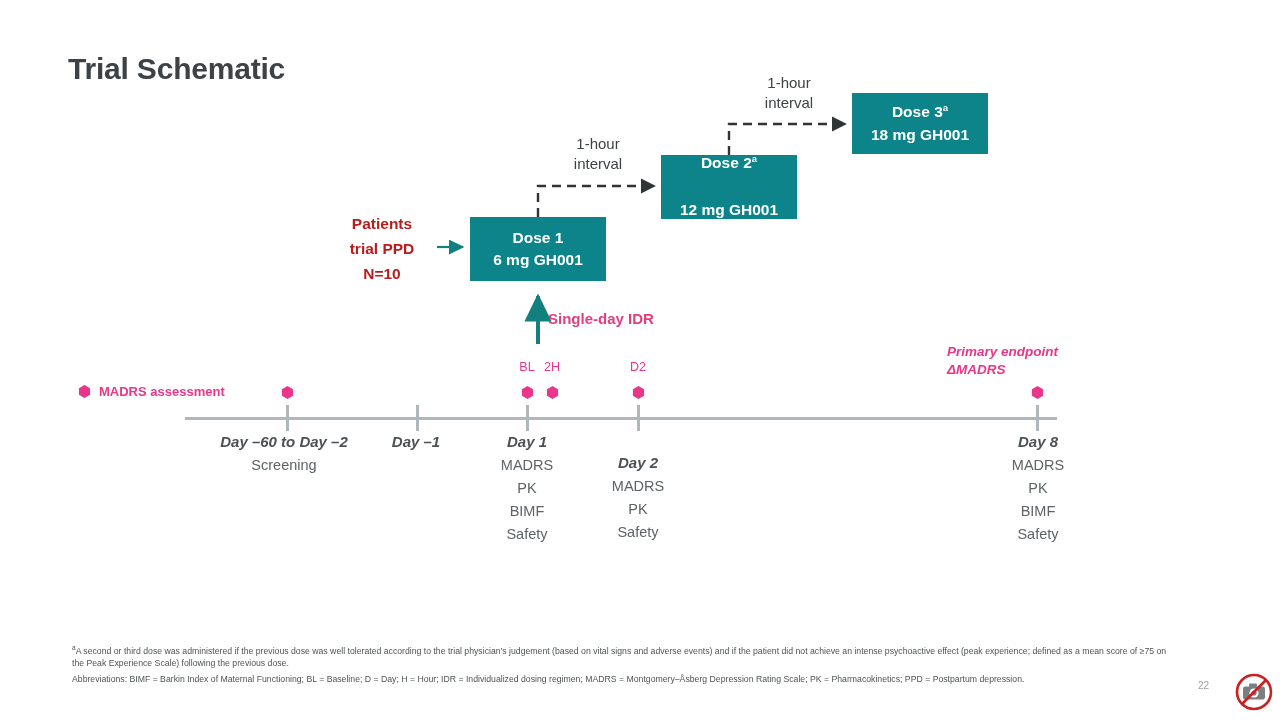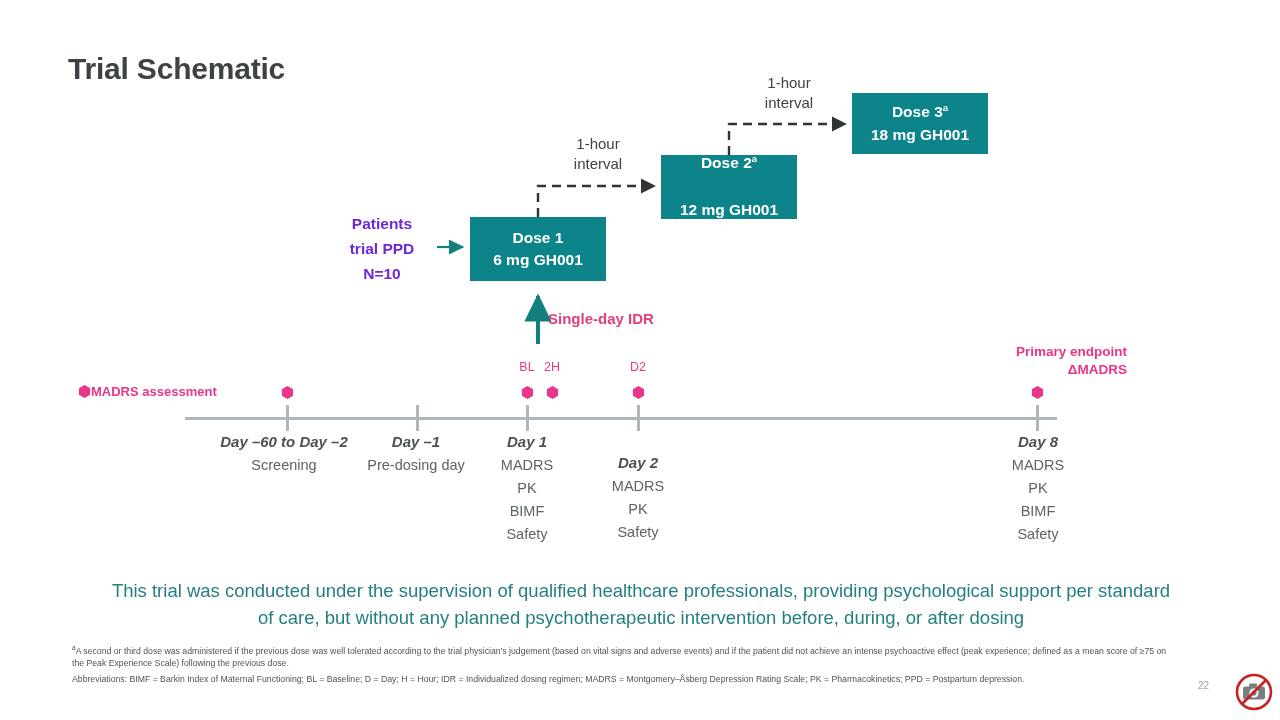--- a/index.html
+++ b/index.html
@@ -29,21 +29,21 @@
   .dosebox .l2{white-space:nowrap;}
   .dosebox sup{font-size:9.5px;vertical-align:super;font-weight:bold;}
 
   #dose1{left:470px;top:217px;width:136px;height:64px;}
   #dose2{left:661px;top:155px;width:136px;height:64px;gap:24px;}
   #dose3{left:852px;top:93px;width:136px;height:61px;}
 
   
   .patients{
     position:absolute;left:330px;top:211px;width:104px;
-    text-align:center;font-size:15.5px;font-weight:bold;color:#6d28d9;
+    text-align:center;font-size:15.5px;font-weight:bold;color:#b91c1c;
     line-height:1.62;
   }
 
   
   .interval{
     position:absolute;text-align:center;font-size:15px;color:#3d4244;
     line-height:1.33;width:120px;
   }
   #interval1{left:538px;top:134px;}
   #interval2{left:729px;top:73px;}
@@ -79,32 +79,32 @@
   }
   .tl-day{
     font-size:15px;font-weight:bold;font-style:italic;color:#4b5154;white-space:nowrap;
   }
   .tl-sub{
     font-size:14.5px;color:#5d6366;line-height:1.58;margin-top:4px;
   }
 
   
   .legend{
-    position:absolute;left:78px;top:384px;display:flex;align-items:center;gap:0;
+    position:absolute;left:78px;top:384px;display:flex;align-items:center;gap:8px;
   }
   .legend-dot{
     width:13px;height:13px;background:#e8368a;
     clip-path:polygon(50% 0%,93% 25%,93% 75%,50% 100%,7% 75%,7% 25%);
   }
   .legend-text{font-size:13px;font-weight:bold;color:#e8368a;white-space:nowrap;}
 
   
   .endpoint{
-    position:absolute;left:947px;top:343px;width:180px;text-align:right;
-    font-size:13.5px;font-weight:bold;color:#e8368a;line-height:1.37;
+    position:absolute;left:947px;top:343px;width:180px;text-align:left;
+    font-size:13.5px;font-weight:bold;font-style:italic;color:#e8368a;line-height:1.37;
   }
 
   
   .teal-para{
     position:absolute;left:110px;top:578px;width:1062px;
     text-align:center;color:#24807f;font-size:18.5px;line-height:1.45;
   }
 
   
   .foot{
@@ -205,23 +205,20 @@
       <div class="tl-dotlabel" style="left: 598px; width: 80px;">D2</div>
       <div class="tl-dot" style="left: 1031px;"></div>
       <div class="tl-col" style="left: 184px;">
         <div class="tl-day">Day –60 to Day –2</div>
         <div class="tl-sub">
           <div>Screening</div>
         </div>
       </div>
       <div class="tl-col" style="left: 316px;">
         <div class="tl-day">Day –1</div>
-        <div class="tl-sub">
-          <div>Pre-dosing day</div>
-        </div>
       </div>
       <div class="tl-col" style="left: 427px;">
         <div class="tl-day">Day 1</div>
         <div class="tl-sub">
           <div>MADRS</div>
           <div>PK</div>
           <div>BIMF</div>
           <div>Safety</div>
         </div>
       </div>
@@ -237,21 +234,20 @@
         <div class="tl-day">Day 8</div>
         <div class="tl-sub">
           <div>MADRS</div>
           <div>PK</div>
           <div>BIMF</div>
           <div>Safety</div>
         </div>
       </div>
     </div>
 
-  <div class="teal-para">This trial was conducted under the supervision of qualified healthcare professionals, providing psychological support per standard of care, but without any planned psychotherapeutic intervention before, during, or after dosing</div>
 
   <div class="foot">
     <p><sup>a</sup><span>A second or third dose was administered if the previous dose was well tolerated according to the trial physician’s judgement (based on vital signs and adverse events) and if the patient did not achieve an intense psychoactive effect (peak experience; defined as a mean score of ≥75 on the Peak Experience Scale) following the previous dose.</span></p>
     <p class="abbrev">Abbreviations: BIMF = Barkin Index of Maternal Functioning; BL = Baseline; D = Day; H = Hour; IDR = Individualized dosing regimen; MADRS = Montgomery–Åsberg Depression Rating Scale; PK = Pharmacokinetics; PPD = Postpartum depression.</p>
   </div>
 
   <div class="pagenum">22</div>
 
   <svg class="nophoto" viewBox="0 0 40 40">
     <circle cx="20" cy="20" r="17" fill="none" stroke="#c62222" stroke-width="2.6"></circle>

